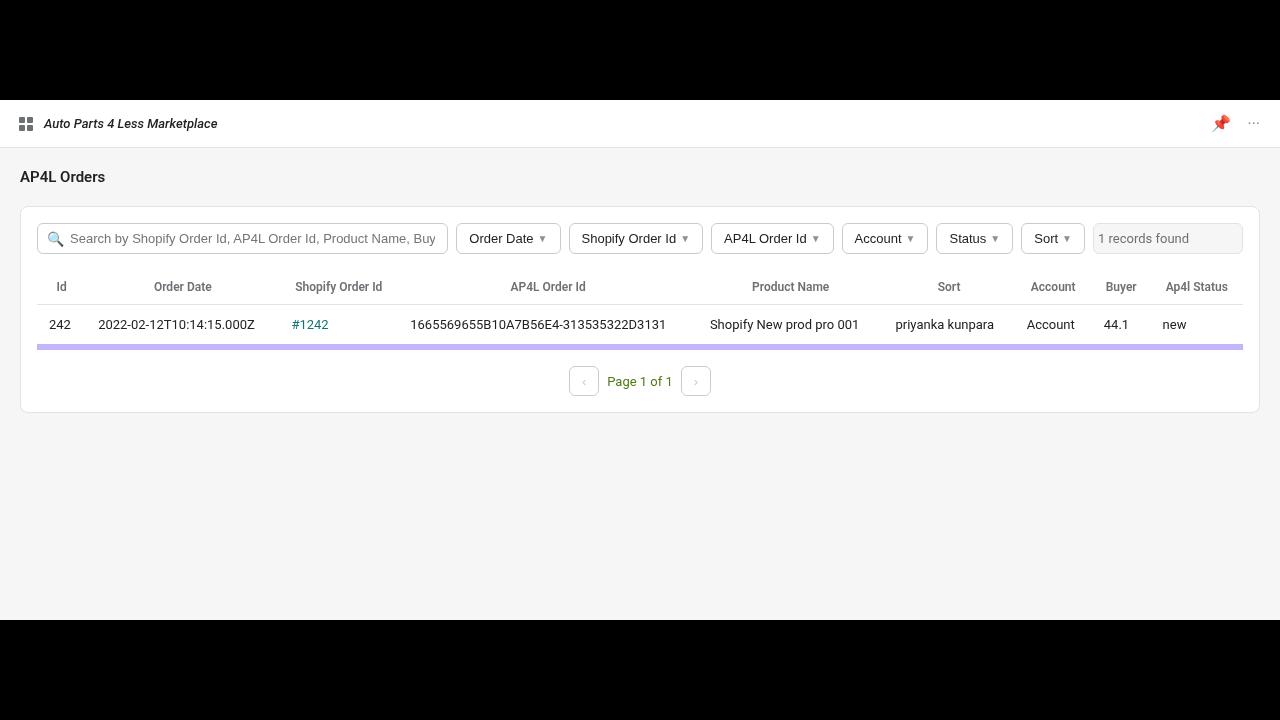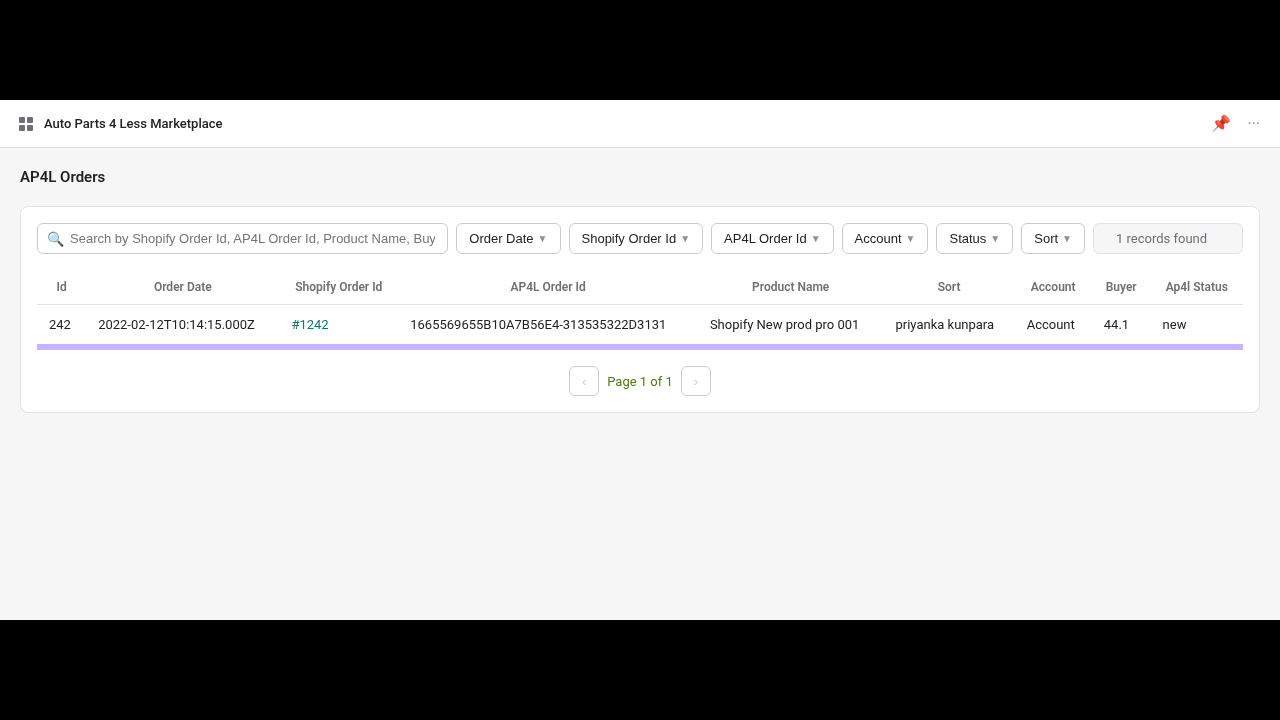--- a/index.html
+++ b/index.html
@@ -24,20 +24,21 @@
       display: flex;
       align-items: center;
       justify-content: space-between;
       padding: 0 16px;
       height: 48px;
     }
     .top-nav-left {
       display: flex;
       align-items: center;
       gap: 8px;
+      font-style: italic;
     }
     .app-icon {
       width: 20px;
       height: 20px;
       display: flex;
       align-items: center;
       justify-content: center;
     }
     .app-icon svg { width: 16px; height: 16px; }
     .app-title {
@@ -114,21 +115,21 @@
       font-size: 13px;
       color: #202223;
       cursor: pointer;
       white-space: nowrap;
     }
     .filter-btn .chevron {
       font-size: 10px;
       color: #8c9196;
     }
     .records-found {
-      padding: 7px 22px;
+      padding: 7px 4px;
       border: 1px solid #e1e3e5;
       border-radius: 6px;
       background: #f6f6f7;
       font-size: 13px;
       color: #6d7175;
       white-space: nowrap;
       min-width: 150px;
     }
     table {
       width: 100%;

